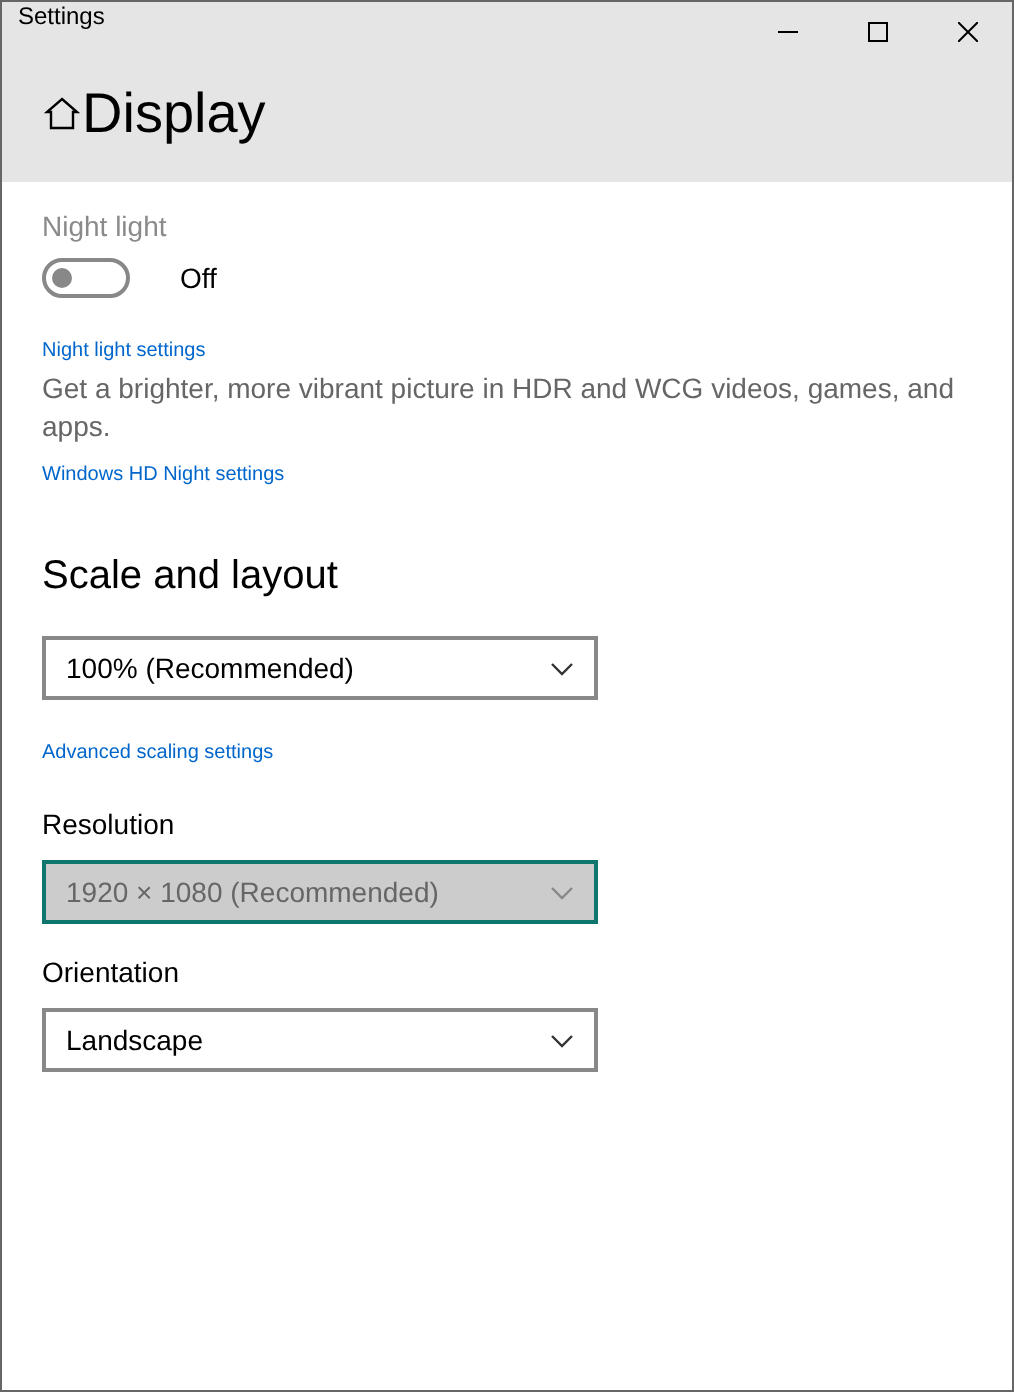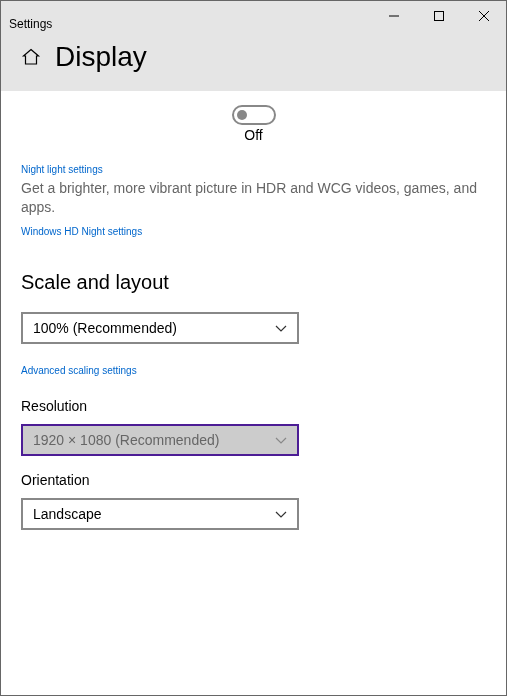--- a/index.html
+++ b/index.html
@@ -12,21 +12,21 @@
       width: 507px;
       height: 696px;
       border: 1px solid #666;
       background: #fff;
       overflow: hidden;
     }
     .titlebar {
       height: 30px;
       background: #e5e5e5;
       display: flex;
-      align-items: flex-end;
+      align-items: flex-start;
       padding-left: 8px;
       position: relative;
     }
     .titlebar-title {
       font-size: 12px;
       color: #000;
     }
     .titlebar-controls {
       position: absolute;
       right: 0;
@@ -40,21 +40,20 @@
       display: flex;
       align-items: center;
       justify-content: center;
       cursor: pointer;
     }
     .header {
       background: #e5e5e5;
       padding: 10px 20px 18px 20px;
       display: flex;
       align-items: center;
-      gap: 14px;
       text-align: center;
     }
     .home-icon {
       display: inline-flex;
       align-items: center;
     }
     .header-title {
       font-size: 28px;
       font-weight: 400;
       color: #000;
@@ -82,23 +81,22 @@
       margin-bottom: 10px;
     }
     .label-disabled {
       font-size: 14px;
       color: #8a8a8a;
       margin-bottom: 8px;
     }
     .toggle-row {
       display: flex;
       align-items: center;
-      gap: 2px;
+      gap: 25px;
       margin-bottom: 16px;
-      flex-direction: column;
     }
     .toggle {
       width: 44px;
       height: 20px;
       border: 2px solid #888;
       border-radius: 20px;
       position: relative;
       cursor: pointer;
       background: #fff;
     }
@@ -137,21 +135,21 @@
       align-items: center;
       padding: 0 10px;
       font-size: 14px;
       color: #000;
       position: relative;
       cursor: pointer;
       margin-bottom: 16px;
     }
     .dropdown.disabled {
       background: #ccc;
-      border: 2px solid #4c1d95;
+      border: 2px solid #0f766e;
       color: #666;
       cursor: default;
     }
     .dropdown .chevron {
       position: absolute;
       right: 10px;
       top: 50%;
       transform: translateY(-50%);
     }
     .dropdown.disabled .chevron svg path {
@@ -188,20 +186,21 @@
     <svg width="20" height="20" viewBox="0 0 20 20">
         <path d="M10 2.5 L17.5 9 L15.5 9 L15.5 17 L4.5 17 L4.5 9 L2.5 9 Z" fill="none" stroke="#000" stroke-width="1.2"></path>
       </svg>
   </span>
   <span class="header-title">Display</span>
 </div>
 
 <div class="content">
 
 
+  <div class="label-disabled">Night light</div>
   <div class="toggle-row">
     <div class="toggle">
       <div class="toggle-knob"></div>
     </div>
     <span class="toggle-state">Off</span>
   </div>
   <span class="link">Night light settings</span>
 
   <div class="description">Get a brighter, more vibrant picture in HDR and WCG videos, games, and apps.</div>
   <span class="link">Windows HD Night settings</span>

